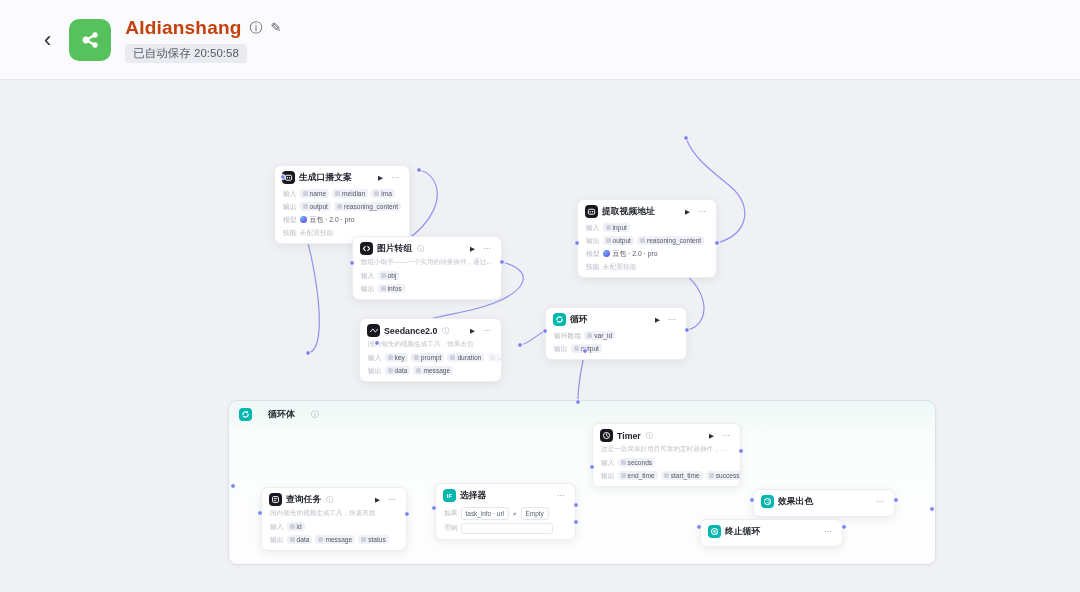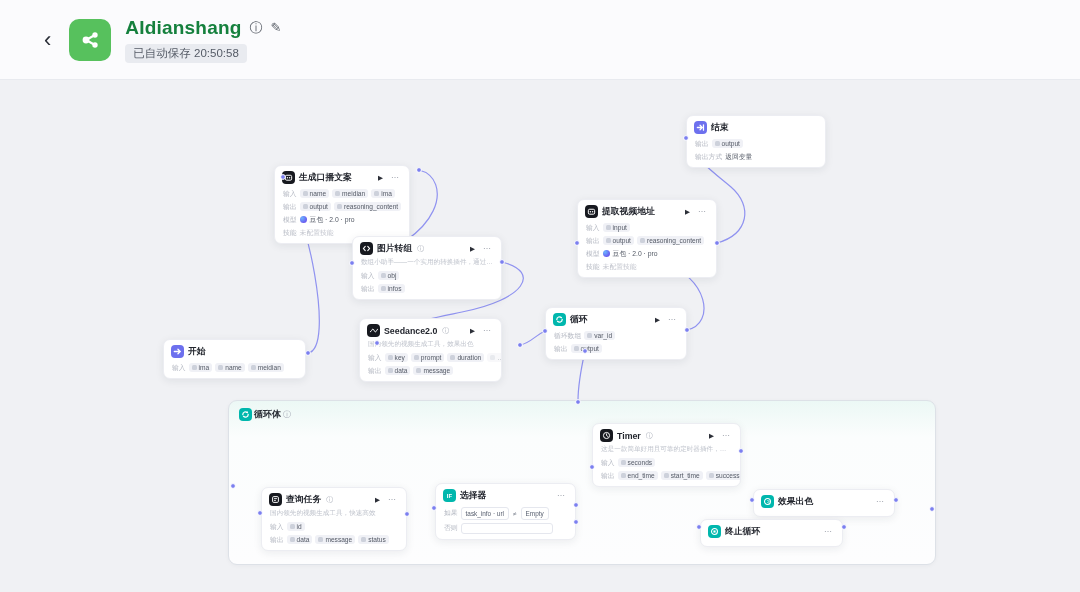--- a/index.html
+++ b/index.html
@@ -8,36 +8,36 @@
   .stage { position:relative; width:1080px; height:592px; }
 
   
   .topbar { position:absolute; left:0; top:0; width:1080px; height:80px;
     background:#fbfbfd; border-bottom:1px solid #e8eaef; z-index:40; display:flex; align-items:center; }
   .back-btn { margin-left:34px; font-size:22px; color:#2a2e37; cursor:pointer; padding:4px 10px; }
   .app-icon { width:42px; height:42px; border-radius:10px; background:#57c15d;
     display:flex; align-items:center; justify-content:center; margin-left:8px; flex:none; }
   .title-wrap { margin-left:14px; }
   .title-line { display:flex; align-items:center; gap:8px; }
-  .app-title { font-size:19px; font-weight:bold; color:#15803d; letter-spacing:.2px; }
+  .app-title { font-size:19px; font-weight:bold; color:#c2410c; letter-spacing:.2px; }
   .title-ic { color:#5b6069; font-size:13px; cursor:pointer; }
   .autosave { display:inline-block; margin-top:5px; background:#e9ebf0; color:#555b66;
     font-size:11.5px; padding:2px 8px; border-radius:4px; }
 
   
   .canvas { position:absolute; left:0; top:80px; width:1080px; height:512px; background:#f0f1f4; }
   svg.wires { position:absolute; left:0; top:0; width:1080px; height:592px; z-index:1; pointer-events:none; }
   svg.dots  { position:absolute; left:0; top:0; width:1080px; height:592px; z-index:15; pointer-events:none; }
 
   
   .loop-body { position:absolute; left:228px; top:400px; width:708px; height:165px;
     border:1px solid #dde1e7; border-radius:9px; z-index:2;
     background:linear-gradient(180deg, #ecf8f5 0%, #fbfdfd 22%, #fdfdfe 100%);
     box-shadow:0 1px 4px rgba(30,34,48,.04); }
-  .loop-body-head { display:flex; align-items:center; gap:2px; padding:7px 10px; }
+  .loop-body-head { display:flex; align-items:center; gap:16px; padding:7px 10px; }
   .lb-title { font-size:9px; font-weight:bold; color:#272b33; }
   .lb-info { font-size:8px; color:#a8adb8; }
 
   
   .node { position:absolute; background:#fff; border:1px solid #ecedf2; border-radius:7px;
     box-shadow:0 2px 8px rgba(28,32,46,.08); z-index:5; padding-bottom:4px; }
   .nhead { display:flex; align-items:center; gap:4px; padding:5px 7px 3px; }
   .nicon { width:13px; height:13px; border-radius:4px; flex:none;
     display:flex; align-items:center; justify-content:center; }
   .nicon.dark  { background:#17191f; }
@@ -118,45 +118,20 @@
       <path d="M233,486 C246,489 249,504 260,513"></path>
       <path d="M407,514 C419,513 423,510 434,508"></path>
       <path d="M576,505 C589,499 583,480 592,467"></path>
       <path d="M741,451 C768,459 770,487 752,500"></path>
       <path d="M576,522 C612,526 662,528 699,527"></path>
       <path d="M896,500 C914,502 924,505 932,509"></path>
       <path d="M844,527 C862,528 910,517 932,510"></path>
     </g>
   </svg>
 
-  <div class="node" style="left:163px; top:339px; width:143px;">
-    <div class="nhead">
-      <span class="nicon purple">
-        <svg width="9" height="9" viewBox="0 0 10 10">
-            <path d="M1.5 5h6M5.5 2.5 8 5 5.5 7.5" stroke="#fff" stroke-width="1.5" fill="none" stroke-linecap="round"></path>
-          </svg>
-      </span>
-      <span class="ntitle">开始</span>
-    </div>
-    <div class="nrow">
-      <span class="rlabel">输入</span>
-      <span class="tag">
-          <span class="ticon"></span>
-          <span>ima</span>
-        </span>
-      <span class="tag">
-          <span class="ticon"></span>
-          <span>name</span>
-        </span>
-      <span class="tag">
-          <span class="ticon"></span>
-          <span>meidian</span>
-        </span>
-    </div>
-  </div>
 
   <div class="node" style="left:274px; top:141px; width:136px;margin-top:24px;">
     <div class="nhead">
       <span class="nicon dark">
         <svg width="9" height="9" viewBox="0 0 10 10">
             <rect x="1.5" y="2.5" width="7" height="5.5" rx="1.5" fill="none" stroke="#fff" stroke-width="1.1"></rect>
             <circle cx="3.8" cy="5.2" r=".8" fill="#fff"></circle>
             <circle cx="6.2" cy="5.2" r=".8" fill="#fff"></circle>
           </svg>
       </span>
@@ -314,42 +289,20 @@
       <span class="rlabel">模型</span>
       <span class="model-dot"></span>
       <span class="mtext">豆包 · 2.0 · pro</span>
     </div>
     <div class="nrow">
       <span class="rlabel">技能</span>
       <span class="skill">未配置技能</span>
     </div>
   </div>
 
-  <div class="node" style="left:686px; top:115px; width:140px;">
-    <div class="nhead">
-      <span class="nicon purple">
-        <svg width="9" height="9" viewBox="0 0 10 10">
-            <path d="M1.5 5h5M4.5 2.5 7 5 4.5 7.5" stroke="#fff" stroke-width="1.4" fill="none" stroke-linecap="round"></path>
-            <path d="M8.3 2v6" stroke="#fff" stroke-width="1.4" stroke-linecap="round"></path>
-          </svg>
-      </span>
-      <span class="ntitle">结束</span>
-    </div>
-    <div class="nrow">
-      <span class="rlabel">输出</span>
-      <span class="tag">
-          <span class="ticon"></span>
-          <span>output</span>
-        </span>
-    </div>
-    <div class="nrow">
-      <span class="rlabel">输出方式</span>
-      <span class="mtext">返回变量</span>
-    </div>
-  </div>
 
   <div class="node" style="left:545px; top:307px; width:142px;">
     <div class="nhead">
       <span class="nicon teal">
         <svg width="9" height="9" viewBox="0 0 10 10">
             <path d="M2 5a3 3 0 0 1 5.2-2M8 5a3 3 0 0 1-5.2 2" stroke="#fff" stroke-width="1.4" fill="none" stroke-linecap="round"></path>
           </svg>
       </span>
       <span class="ntitle">循环</span>
       <span class="nspacer"></span>

